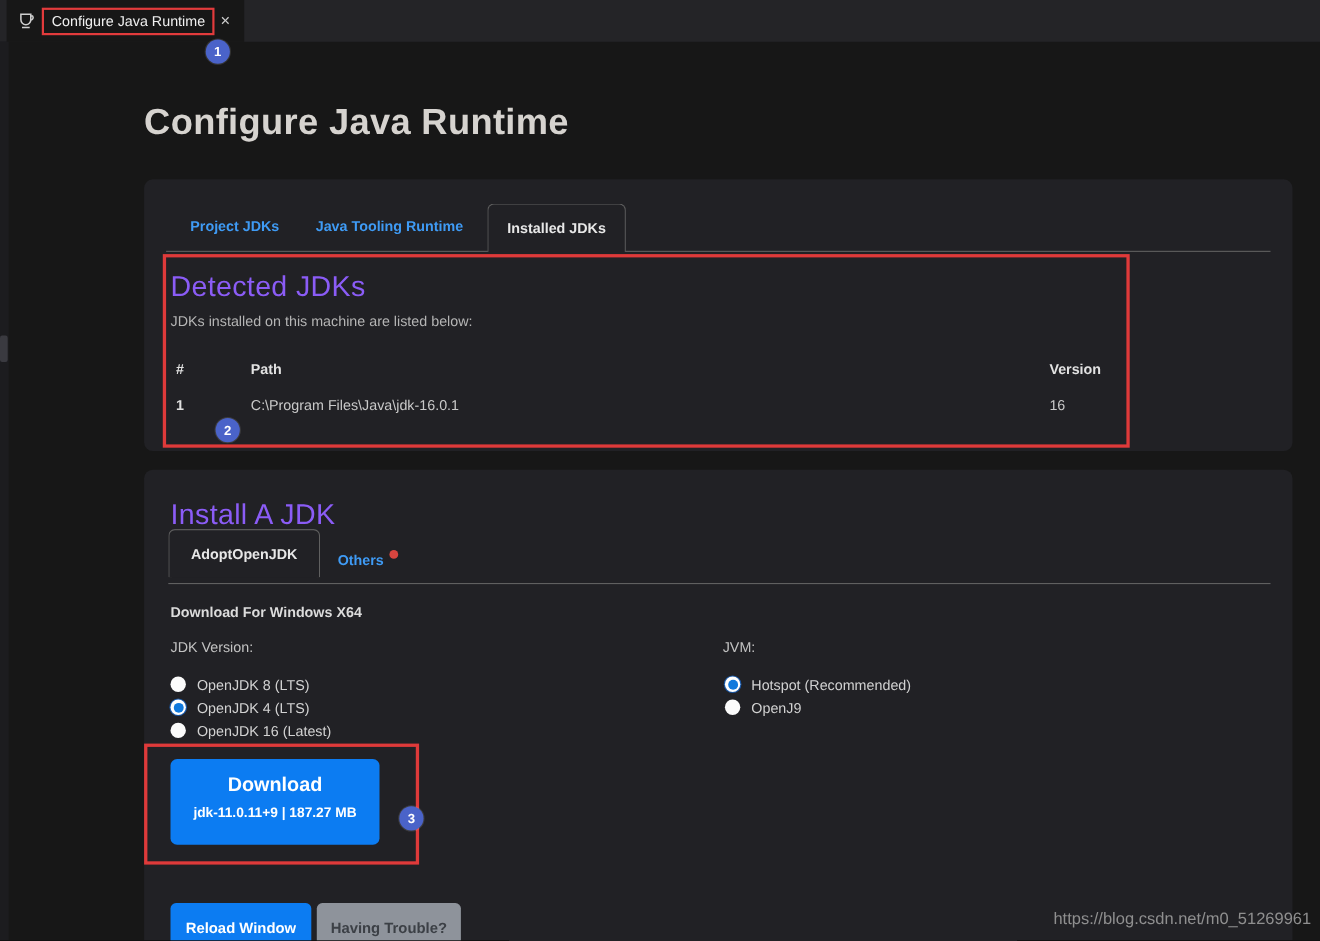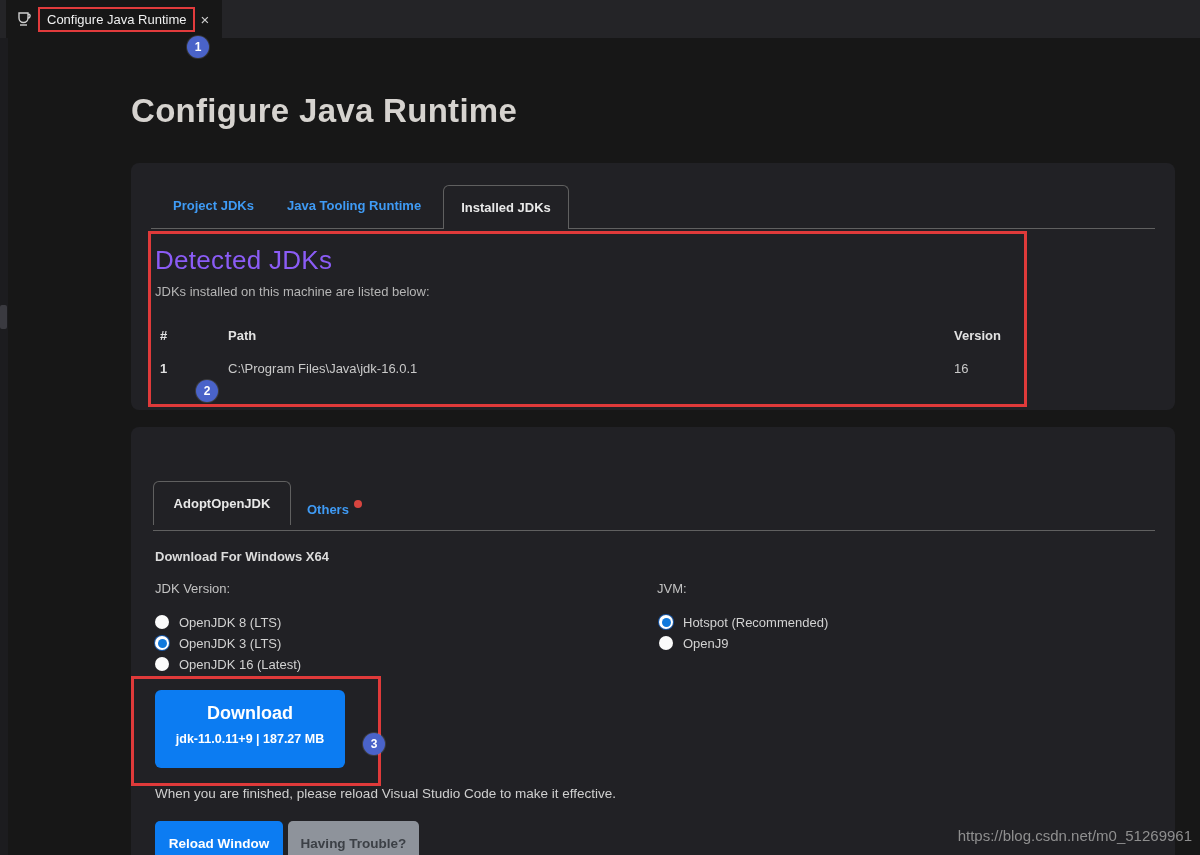--- a/index.html
+++ b/index.html
@@ -172,35 +172,36 @@
     <div class="cell th" id="th-num">#</div>
     <div class="cell th" id="th-path">Path</div>
     <div class="cell th" id="th-ver">Version</div>
 
     <div class="cell td" id="td-num">1</div>
     <div class="cell td" id="td-path">C:\Program Files\Java\jdk-16.0.1</div>
     <div class="cell td" id="td-ver">16</div>
   </div>
 
   <div class="panel" id="panel2">
+    <div class="section-h2" id="p2-h2">Install A JDK</div>
 
     <div class="underline" id="p2-underline"></div>
     <div class="tab-active" id="p2-tab-active">AdoptOpenJDK</div>
     <a class="navlink p2-link-others"><span>Others</span><span class="reddot"></span></a>
 
     <div id="p2-dlfor">Download For Windows X64</div>
 
     <div class="grouplabel" id="p2-jdkv-label">JDK Version:</div>
     <div class="radio-row" id="jdk-r1">
       <span class="radio"></span>
       <span class="lbl">OpenJDK 8 (LTS)</span>
     </div>
     <div class="radio-row" id="jdk-r2">
       <span class="radio sel"></span>
-      <span class="lbl">OpenJDK 3 (LTS)</span>
+      <span class="lbl">OpenJDK 4 (LTS)</span>
     </div>
     <div class="radio-row" id="jdk-r3">
       <span class="radio"></span>
       <span class="lbl">OpenJDK 16 (Latest)</span>
     </div>
 
     <div class="grouplabel" id="p2-jvm-label">JVM:</div>
     <div class="radio-row" id="jvm-r1">
       <span class="radio sel"></span>
       <span class="lbl">Hotspot (Recommended)</span>
@@ -208,21 +209,20 @@
     <div class="radio-row" id="jvm-r2">
       <span class="radio"></span>
       <span class="lbl">OpenJ9</span>
     </div>
 
     <button class="download-btn">
       <span class="dl-main">Download</span>
       <span class="dl-detail">jdk-11.0.11+9 | 187.27 MB</span>
     </button>
 
-    <div id="p2-note">When you are finished, please reload Visual Studio Code to make it effective.</div>
 
     <button class="btm-btn" id="btn-reload">Reload Window</button>
     <button class="btm-btn" id="btn-trouble">Having Trouble?</button>
   </div>
 
   <div class="redbox" id="redbox2"></div>
   <div class="redbox" id="redbox3"></div>
   <div class="badge" id="badge1">1</div>
   <div class="badge" id="badge2">2</div>
   <div class="badge" id="badge3">3</div>

